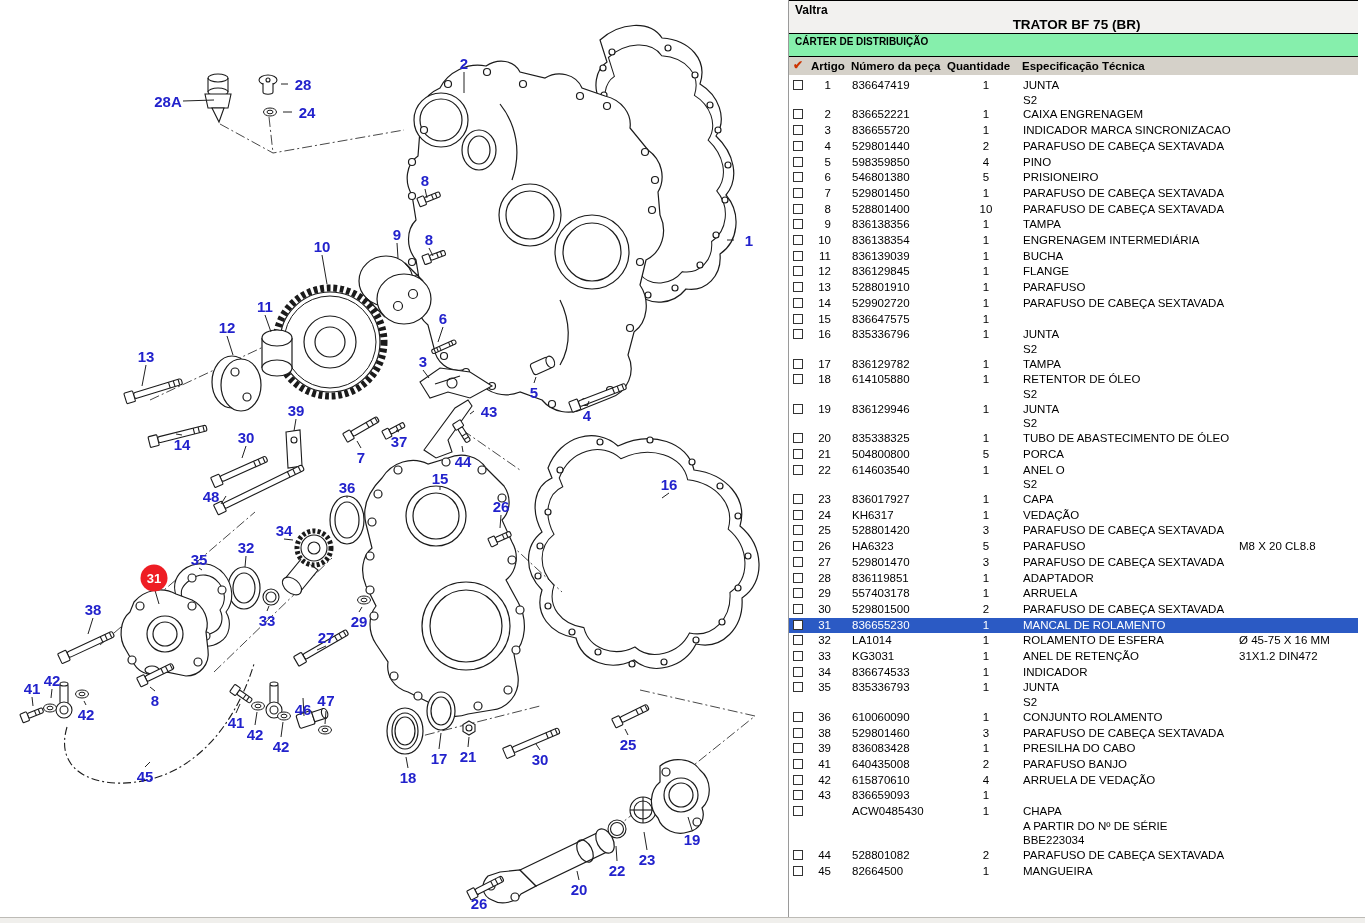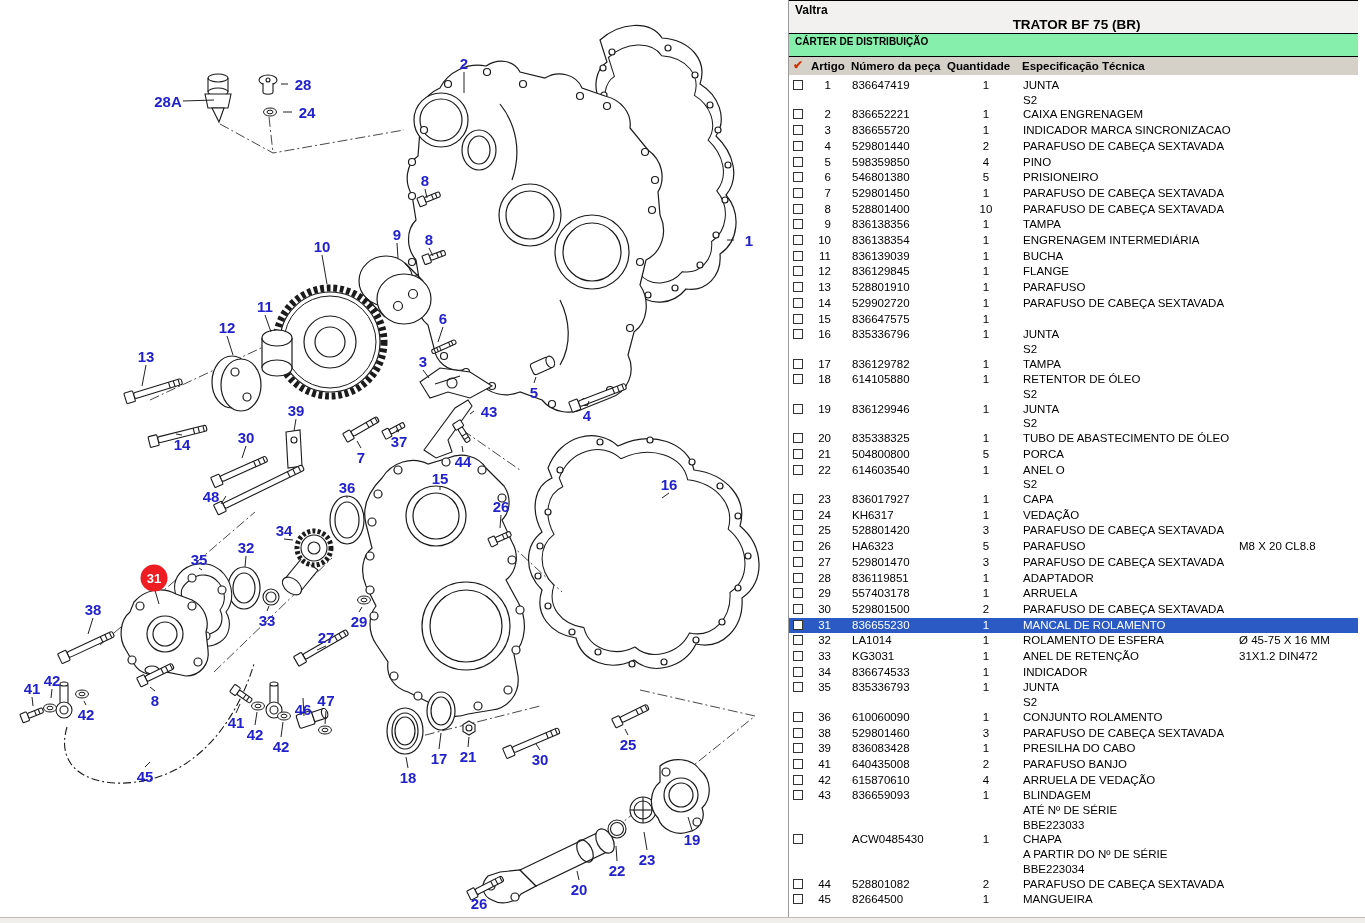--- a/index.html
+++ b/index.html
@@ -936,25 +936,20 @@
           <div class="c desc">
             <div>ARRUELA DE VEDAÇÃO</div>
           </div>
           <div class="c spec"></div>
         </div>
         <div class="trow">
           <div class="c cb"><span class="box"></span></div>
           <div class="c art">43</div>
           <div class="c part">836659093</div>
           <div class="c qty">1</div>
-          <div class="c desc">
-            <div>BLINDAGEM</div>
-            <div>ATÉ  Nº DE SÉRIE</div>
-            <div>BBE223033</div>
-          </div>
           <div class="c spec"></div>
         </div>
         <div class="trow">
           <div class="c cb"><span class="box"></span></div>
           <div class="c art"></div>
           <div class="c part">ACW0485430</div>
           <div class="c qty">1</div>
           <div class="c desc">
             <div>CHAPA</div>
             <div>A PARTIR DO Nº DE SÉRIE</div>

